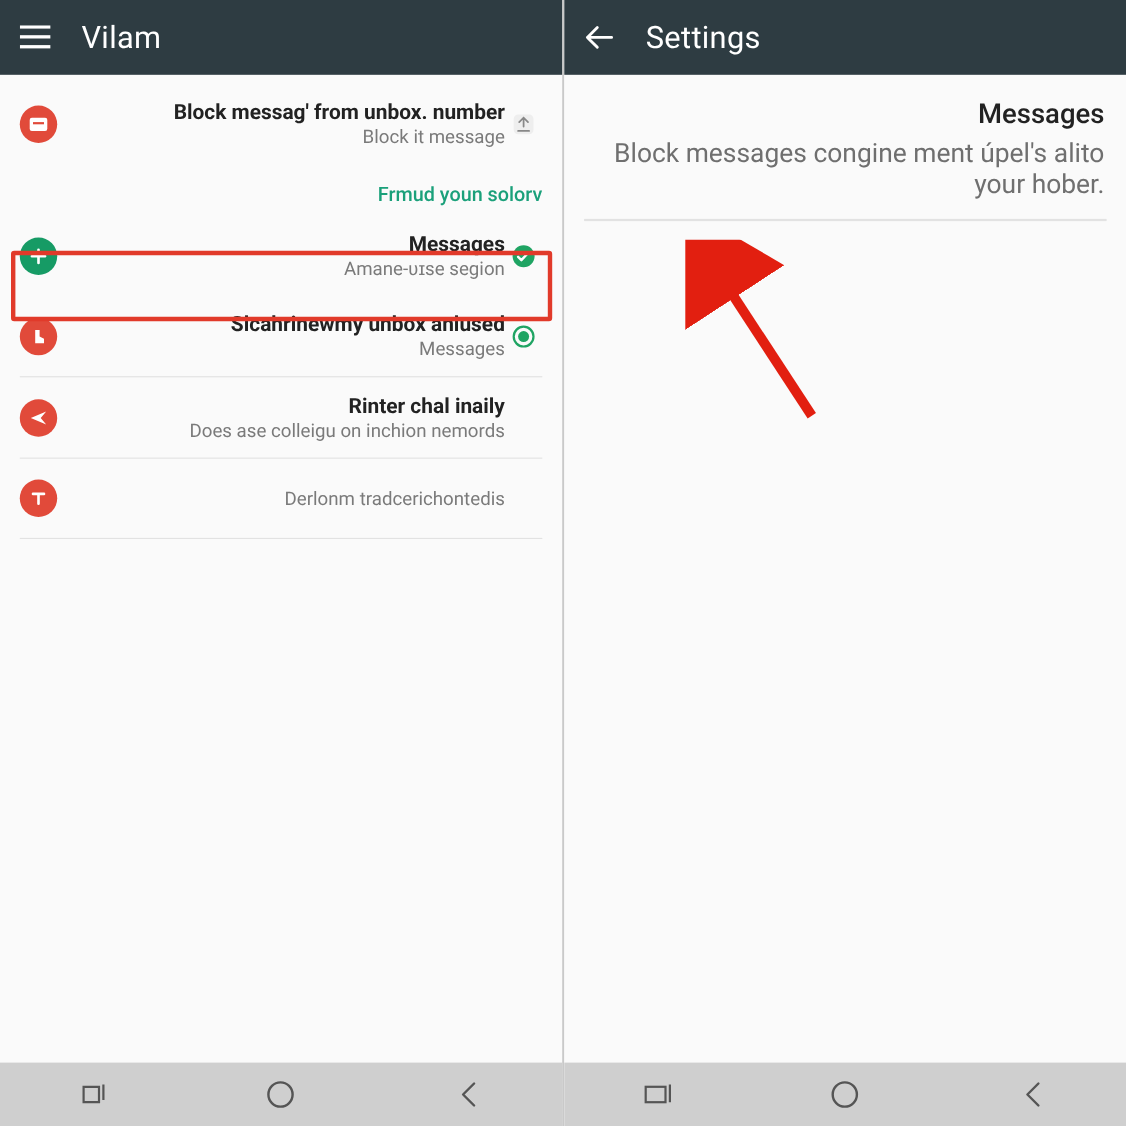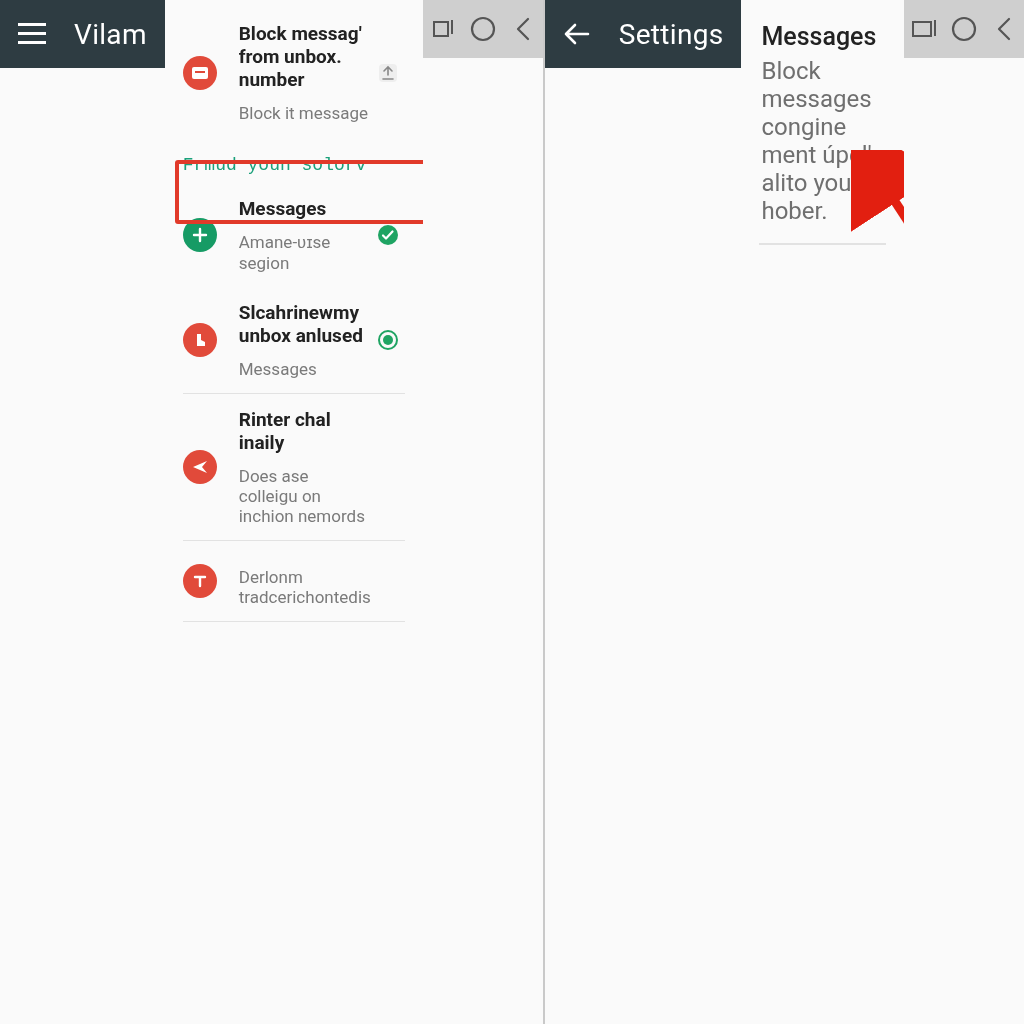--- a/index.html
+++ b/index.html
@@ -14,21 +14,22 @@
   .container {
     display: flex;
     width: 100%;
     height: 100%;
   }
   .pane {
     flex: 1;
     background: #fafafa;
     position: relative;
     display: flex;
-    flex-direction: row;
+    flex-direction: column;
+    text-align: right;
   }
   .divider-v {
     width: 2px;
     background: #c9c9c9;
   }
   
   .appbar {
     height: 68px;
     background: #2e3c42;
     display: flex;
@@ -48,26 +49,25 @@
     min-height: 72px;
   }
   .list-row .row-icon {
     width: 34px; height: 34px; border-radius: 50%;
     display: flex; align-items: center; justify-content: center;
     flex-shrink: 0;
     margin-right: 22px;
   }
   .list-row .row-text { flex: 1; }
   .list-row .row-title { font-size: 19px; color: #222; font-weight: 700; }
-  .list-row .row-sub   { font-size: 17px; color: #7a7a7a; margin-top: 12px; }
+  .list-row .row-sub   { font-size: 17px; color: #7a7a7a; margin-top: 2px; }
   .list-row .row-tail  { width: 34px; display:flex; align-items:center; justify-content:center; flex-shrink:0; }
   .section-header {
     font-size: 18px; color: #1aa07a; font-weight: 500;
     padding: 18px 18px 8px 18px;
-    font-family: Liberation Mono, monospace;
   }
   .hr { height:1px; background:#e2e2e2; margin: 0 18px; }
 
   
   .highlight {
     position: absolute;
     border: 4px solid #e13a2a;
     border-radius: 3px;
     pointer-events: none;
   }

